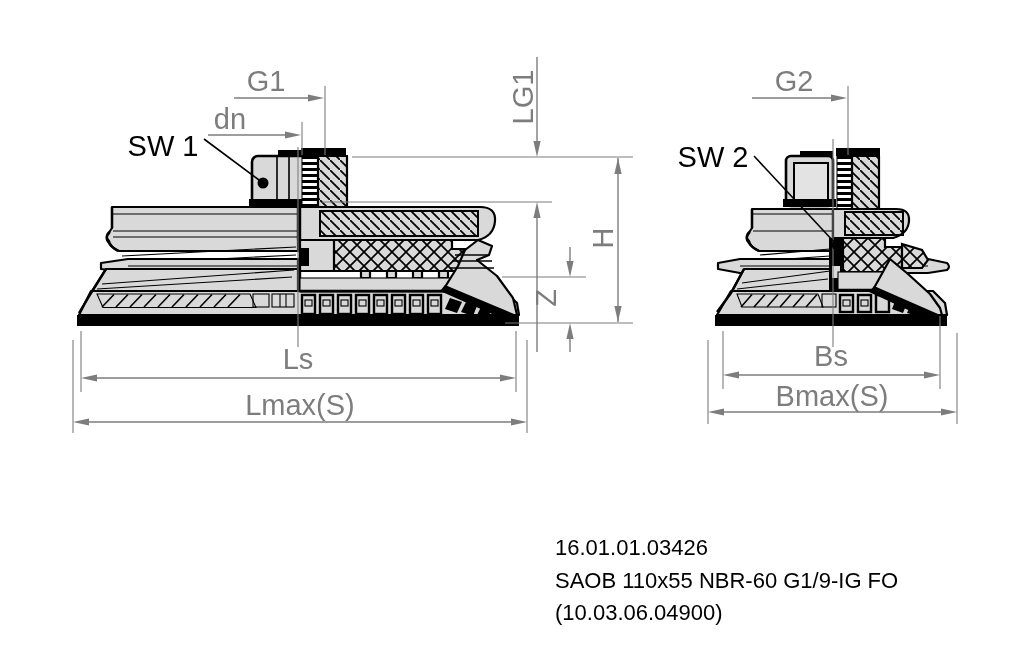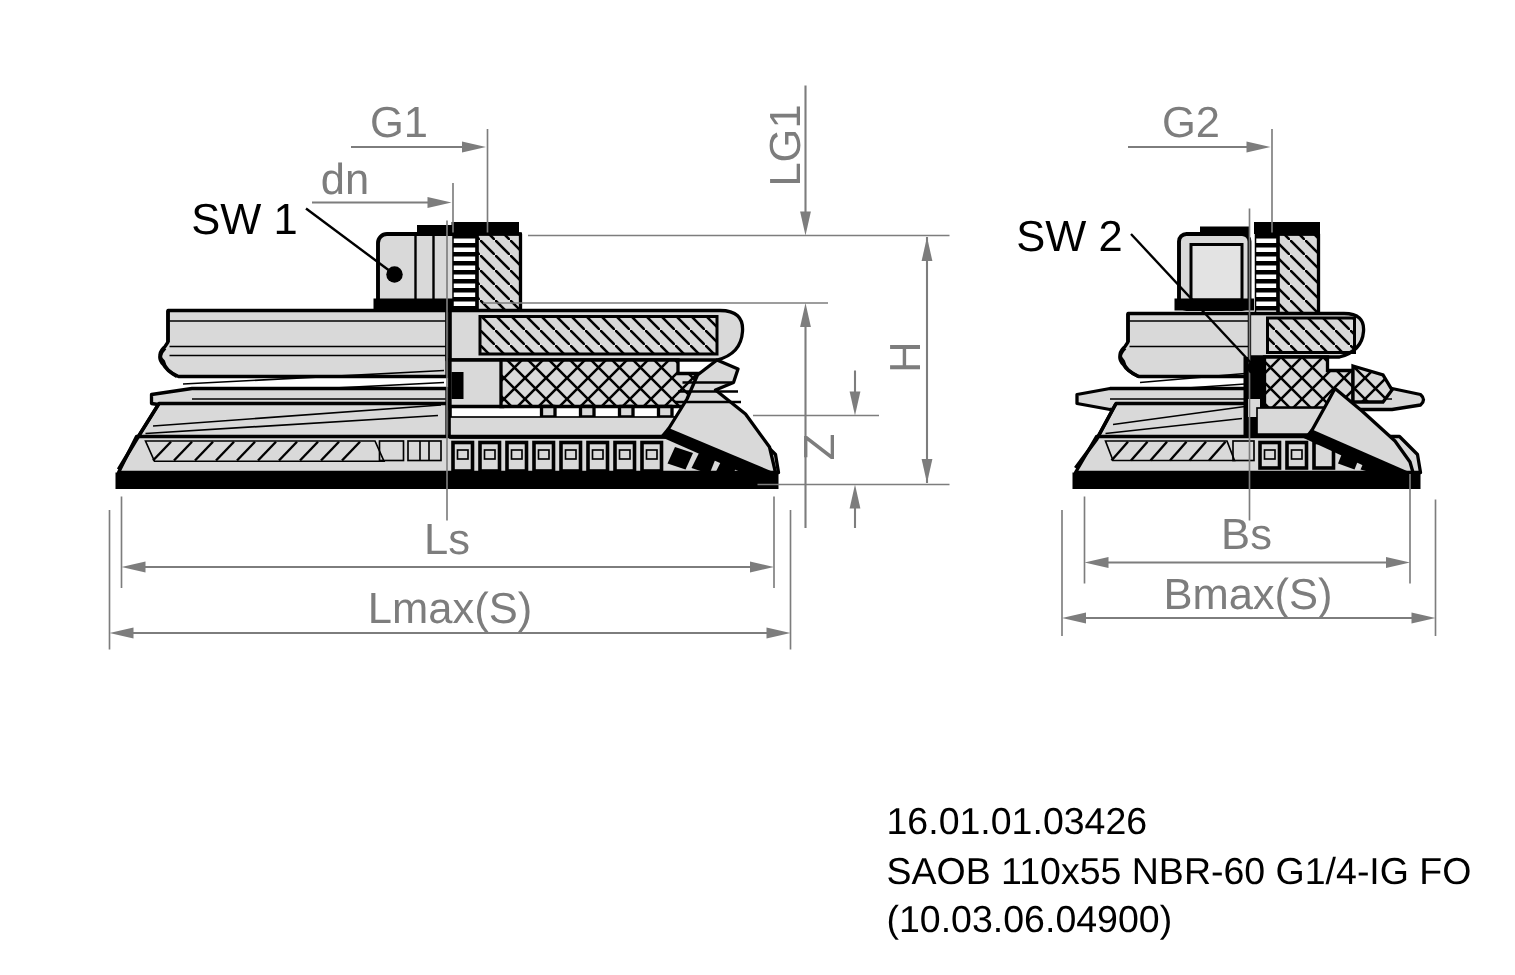--- a/index.html
+++ b/index.html
@@ -18,22 +18,22 @@
   .crossfill { fill:url(#cross); stroke:#000; stroke-width:2.2; }
 
   
   .dim     { stroke:#7d7d7d; stroke-width:1.4; fill:none; }
   .dimthin { stroke:#7d7d7d; stroke-width:1.1; fill:none; }
   .ah      { fill:#7d7d7d; stroke:none; }
   text.dlab { font-family:"Liberation Sans", sans-serif; font-size:29px; fill:#7d7d7d; }
   text.blab { font-family:"Liberation Sans", sans-serif; font-size:29px; fill:#000; }
 
   .partinfo { position:absolute; left:555px; top:532px; color:#000;
-              font-family:"Liberation Sans", sans-serif; font-size:25px; line-height:32.5px;
-              white-space:nowrap;margin-left:36px; }
+              font-family:"Liberation Sans", sans-serif; font-size:22px; line-height:32.5px;
+              white-space:nowrap; }
 </style>
 </head>
 <body>
 
 <div class="stage">
 <svg width="1010" height="650" viewBox="0 0 1010 650">
   <defs>
     <pattern id="hatch" width="10" height="10" patternUnits="userSpaceOnUse">
       <path d="M-2,-2 L12,12" stroke="#000" stroke-width="1.7"></path>
     </pattern>
@@ -326,16 +326,16 @@
     <text class="dlab" x="794" y="91" text-anchor="middle">G2</text>
     <text class="dlab" x="831" y="366" text-anchor="middle">Bs</text>
     <text class="dlab" x="832" y="406" text-anchor="middle">Bmax(S)</text>
     <text class="blab" x="163" y="156" text-anchor="middle">SW 1</text>
     <text class="blab" x="713" y="167" text-anchor="middle">SW 2</text>
   </g>
 </svg>
 
 <div class="partinfo">
   <div>16.01.01.03426</div>
-  <div>SAOB 110x55 NBR-60 G1/4-IG FO</div>
+  <div>SAOB 110x55 NBR-60 G1/9-IG FO</div>
   <div>(10.03.06.04900)</div>
 </div>
 </div>
 
 </body></html>

